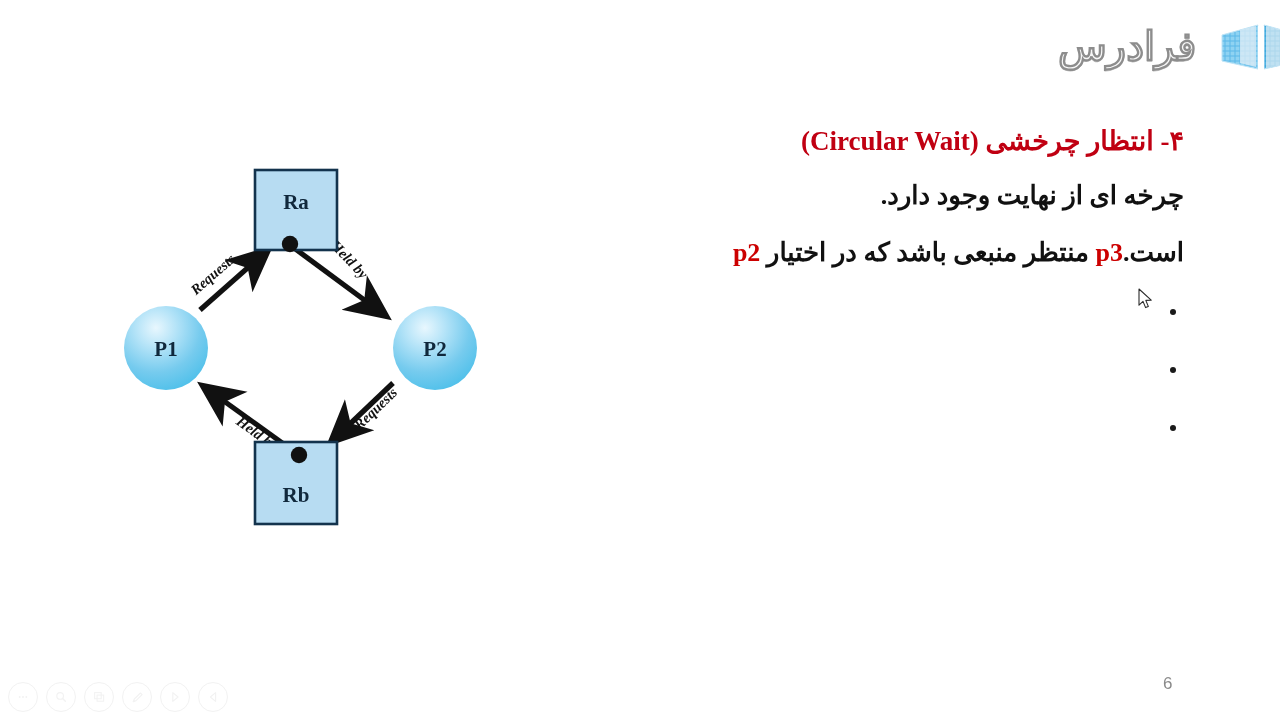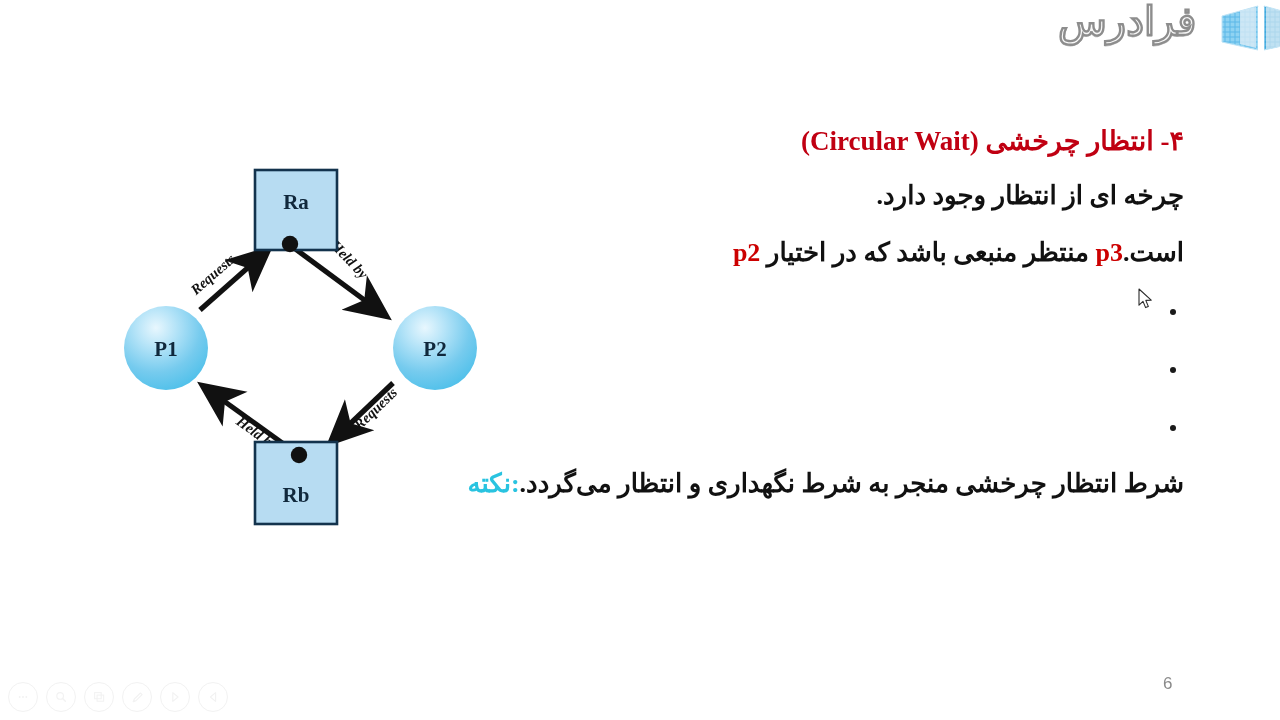--- a/index.html
+++ b/index.html
@@ -13,27 +13,27 @@
     height: 720px;
     position: relative;
     overflow: hidden;
     font-family: "Liberation Serif", "DejaVu Serif", serif;
     background: #ffffff;
   }
 
   
   #logo {
     position: absolute;
-    top: 2px;
+    top: 14px;
     right: 22px;
     width: 200px;
     height: 72px;
     display: flex;
     flex-direction: row-reverse;
-    align-items: flex-start;
+    align-items: center;
     justify-content: flex-start;
     gap: 24px;
   }
   #logo-book {
     width: 82px;
     height: 58px;
     flex: 0 0 auto;
   }
   #logo-word {
     font-family: "Liberation Serif", serif;
@@ -269,38 +269,35 @@
       <text x="339" y="206" text-anchor="middle" fill="#10283c" font-family="Liberation Serif, serif" font-size="21" font-weight="700">P2</text>
     </g>
   </svg>
 </div>
 
 <div id="text-col">
 
   <p class="line title">۴- انتظار چرخشی (Circular  Wait)</p>
 
   <p class="line">
-    <span>چرخه ای از انتظار وجود دارد.</span>
+    <span>چرخه ای از نهایت وجود دارد.</span>
   </p>
 
 
   <p class="line">
     <span> است.</span><span class="lat red">p3</span><span> منتظر منبعی باشد که در اختیار </span><span class="lat red">p2</span>
   </p>
 
   <div class="dots">
     <div class="dot-row"><span></span></div>
     <div class="dot-row"><span></span></div>
     <div class="dot-row"><span></span></div>
   </div>
 
 
-  <p class="line">
-    <span> شرط انتظار چرخشی منجر به شرط نگهداری و انتظار می‌گردد.</span><span class="cyan">:</span><span class="cyan">نکته</span>
-  </p>
 
 </div>
 
 <svg id="cursor" viewBox="0 0 16 22" aria-hidden="true">
   <path d="M1,1 L1,17.2 L5.0,13.4 L7.6,19.6 L10.3,18.4 L7.8,12.4 L13.2,12.2 Z" fill="#ffffff" stroke="#2b2b2b" stroke-width="1.1" stroke-linejoin="round"></path>
 </svg>
 
 <div id="page-number">6</div>
 
 <div id="toolbar">

